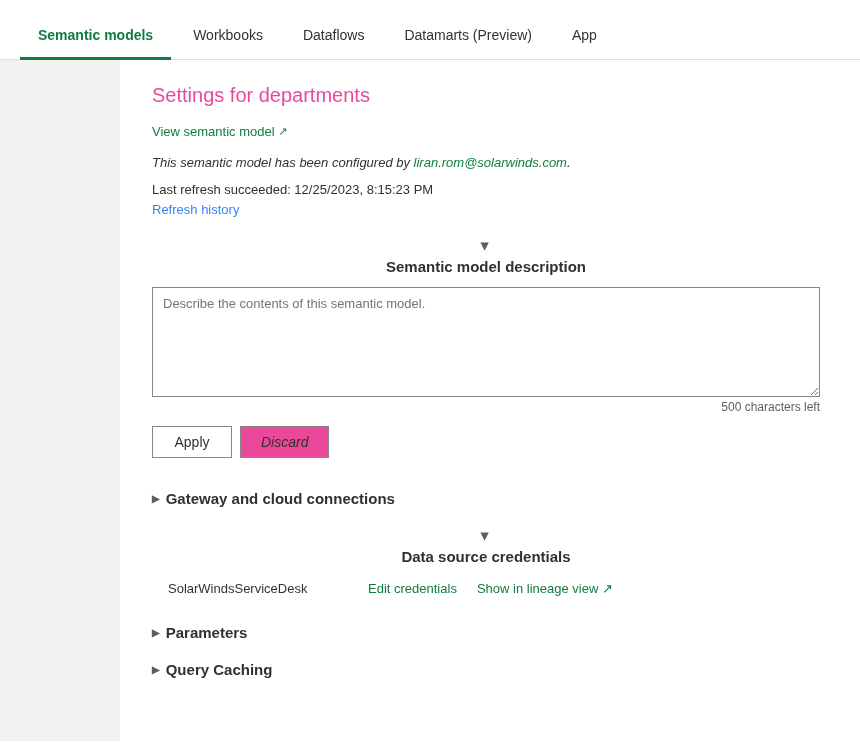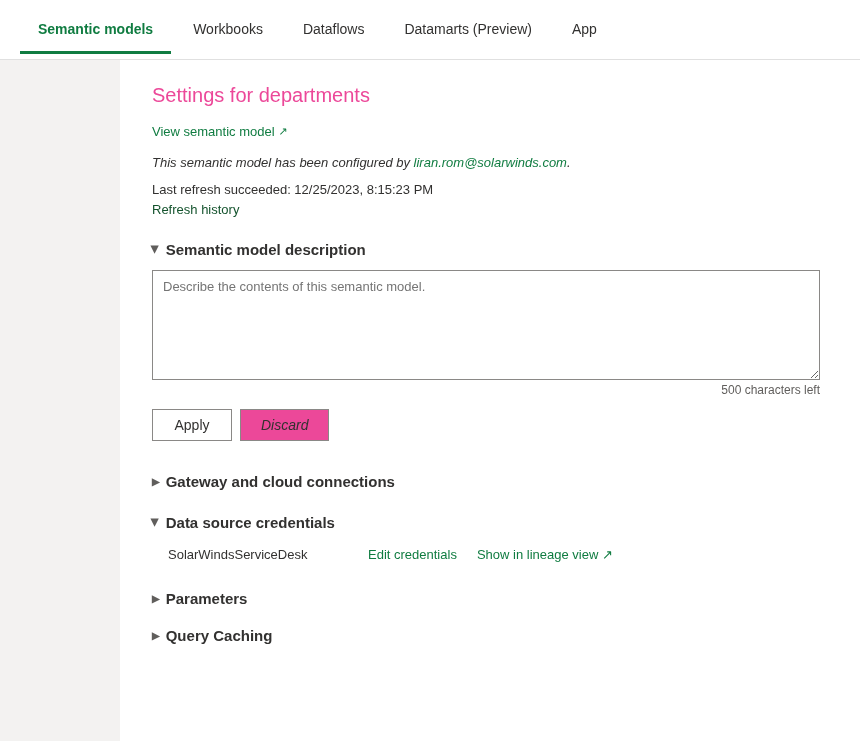--- a/index.html
+++ b/index.html
@@ -9,21 +9,21 @@
       color: #323130;
       background: #fff;
       width: 860px;
       min-height: 742px;
       overflow-x: hidden;
     }
 
     
     .top-nav {
       display: flex;
-      align-items: center;
+      align-items: flex-end;
       border-bottom: 1px solid #e0e0e0;
       padding: 0 0 0 20px;
       height: 60px;
     }
     .nav-tab {
       padding: 14px 18px;
       font-size: 14px;
       color: #323130;
       cursor: pointer;
       border-bottom: 3px solid transparent;
@@ -91,21 +91,21 @@
       color: #107c41;
       text-decoration: none;
     }
 
     .refresh-info {
       font-size: 13px;
       color: #323130;
       margin-bottom: 4px;
     }
     .refresh-history-link {
-      color: #14532d;
+      color: #3b82f6;
       text-decoration: none;
       font-size: 13px;
       display: inline-block;
       margin-bottom: 24px;
       text-align: center;
     }
 
     
     .section-header {
       display: flex;
@@ -113,20 +113,21 @@
       gap: 6px;
       font-size: 15px;
       font-weight: 600;
       color: #323130;
       margin-bottom: 12px;
       cursor: pointer;
       user-select: none;
     }
     .section-header.expanded {
       margin-bottom: 12px;
+      flex-direction: column;
     }
     .chevron {
       font-size: 10px;
       display: inline-block;
       color: #605e5c;
     }
     .chevron.right { transform: rotate(0deg); }
     .chevron.down { transform: rotate(90deg); }
 
     

